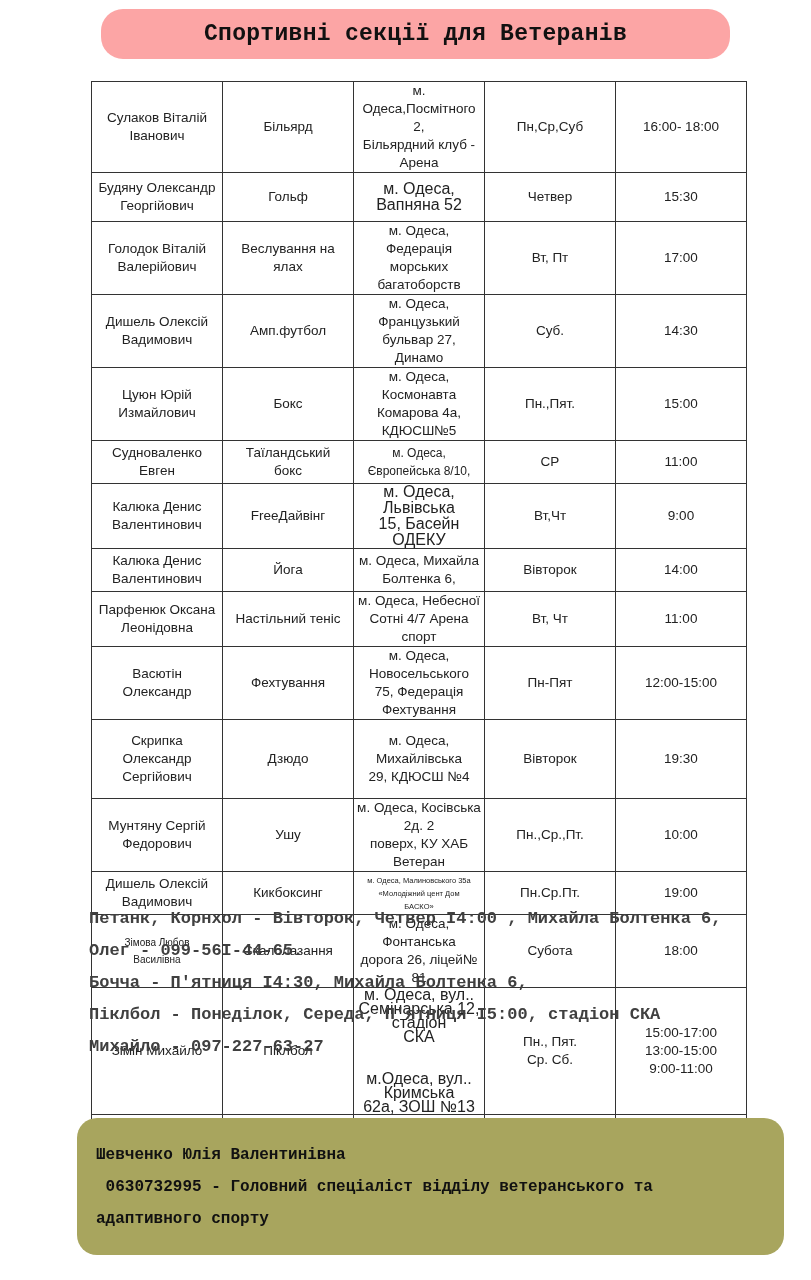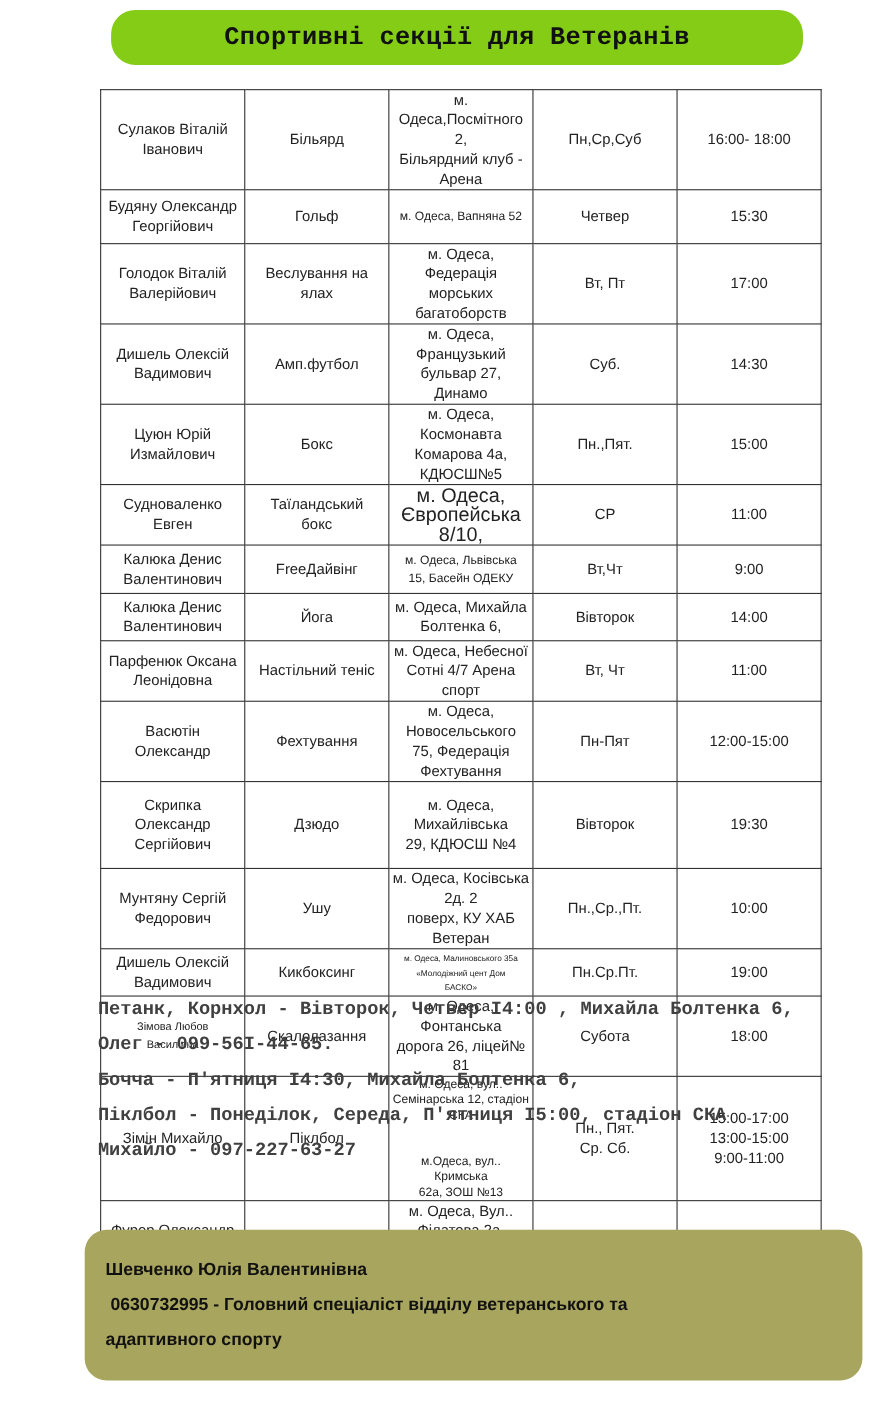--- a/index.html
+++ b/index.html
@@ -1,40 +1,40 @@
 <!DOCTYPE html>
 <html><head>
 <meta charset="utf-8">
 <style>
   html, body { margin:0; padding:0; background:#ffffff; }
   body { width:811px; height:1280px; position:relative; overflow:hidden;
          font-family:"Liberation Sans", sans-serif; color:#1a1a1a; }
   .title-banner { position:absolute; left:101px; top:9px; width:629px; height:50px;
-         background:#84cc16; border-radius:22px; display:flex; align-items:center; justify-content:center; }
+         background:#fca5a5; border-radius:22px; display:flex; align-items:center; justify-content:center; }
   .title-banner span { font-family:"Liberation Mono", monospace; font-size:23px; font-weight:bold;
          color:#111; letter-spacing:0.3px; }
   table.schedule { position:absolute; left:91px; top:81px; border-collapse:collapse; table-layout:fixed; width:650px; }
   table.schedule td { border:1.5px solid #333; text-align:center; vertical-align:middle; padding:0 3px;
          font-size:13.5px; line-height:18px; color:#222; white-space:pre-line; }
   td.c-name { width:124px; }
   td.c-sport { width:124px; }
   td.c-addr { width:124px; font-size:8.5px; line-height:14px; }
-  td.c-addr.big { font-size:11px; line-height:16px; }
-  td.c-addr.xbig { font-size:18px; line-height:18px; }
+  td.c-addr.big { font-size:16px; line-height:16px; }
+  td.c-addr.xbig { font-size:12px; line-height:18px; }
   td.c-addr.tiny { font-size:7.5px; line-height:13px;margin-top:14px; }
   td.c-days { width:124px; }
   td.c-time { width:124px; }
   td.small { font-size:9.5px; line-height:13px; }
   td.c-name.small { font-size:10px; line-height:17px; }
   .notes { position:absolute; left:89px; top:906px; width:700px;
          font-family:"Liberation Mono", monospace; font-size:17px; font-weight:bold; color:#404040; }
   .notes div { height:32px; line-height:25px; white-space:pre; }
   .contact-box { position:absolute; left:77px; top:1118px; width:707px; height:137px;
          background:#a8a55e; border-radius:20px; }
-  .contact-box div { position:absolute; left:19px; font-family:Liberation Sans, sans-serif;
+  .contact-box div { position:absolute; left:19px; font-family:Liberation Mono, monospace;
          font-size:16px; font-weight:bold; color:#111; white-space:pre; }
 </style>
 </head>
 <body>
 
 <div class="title-banner">
   <span>Спортивні секції для Ветеранів</span>
 </div>
 
 <table class="schedule">

